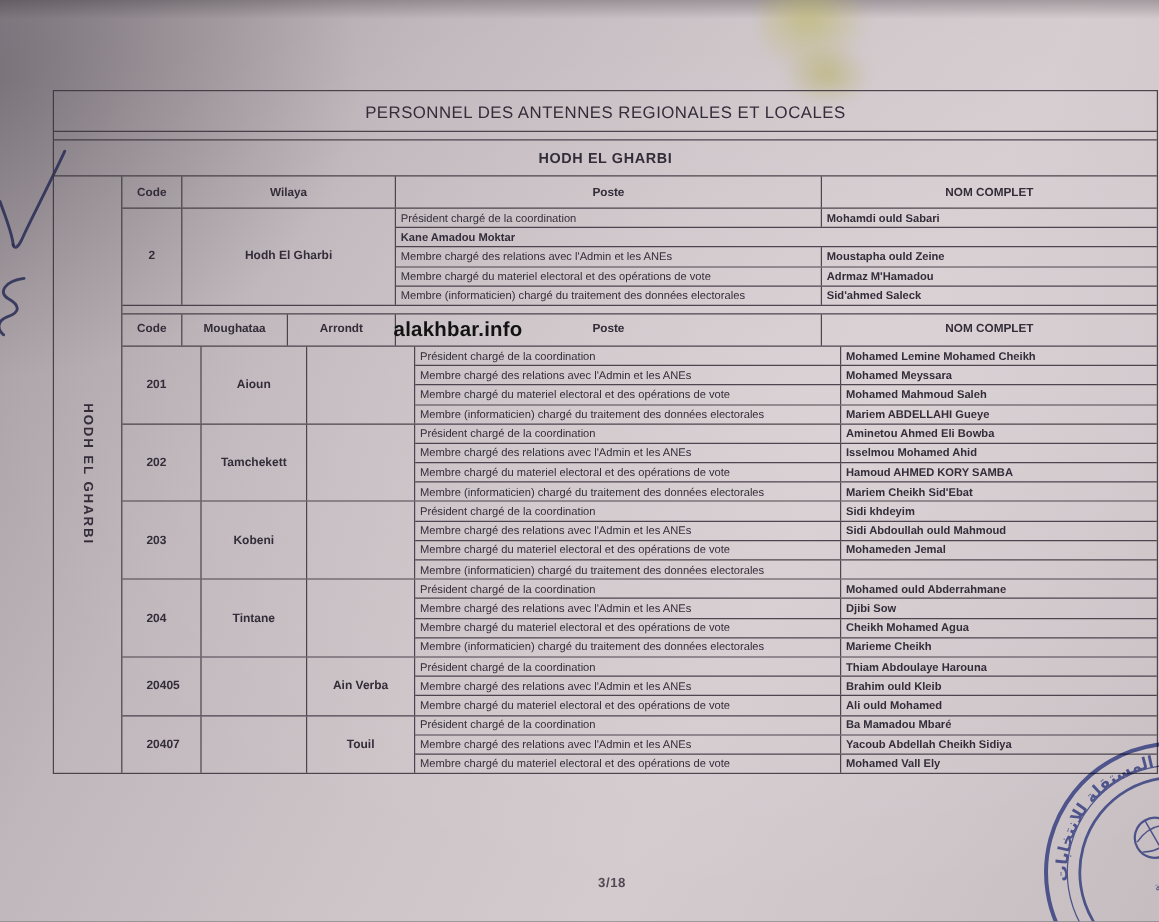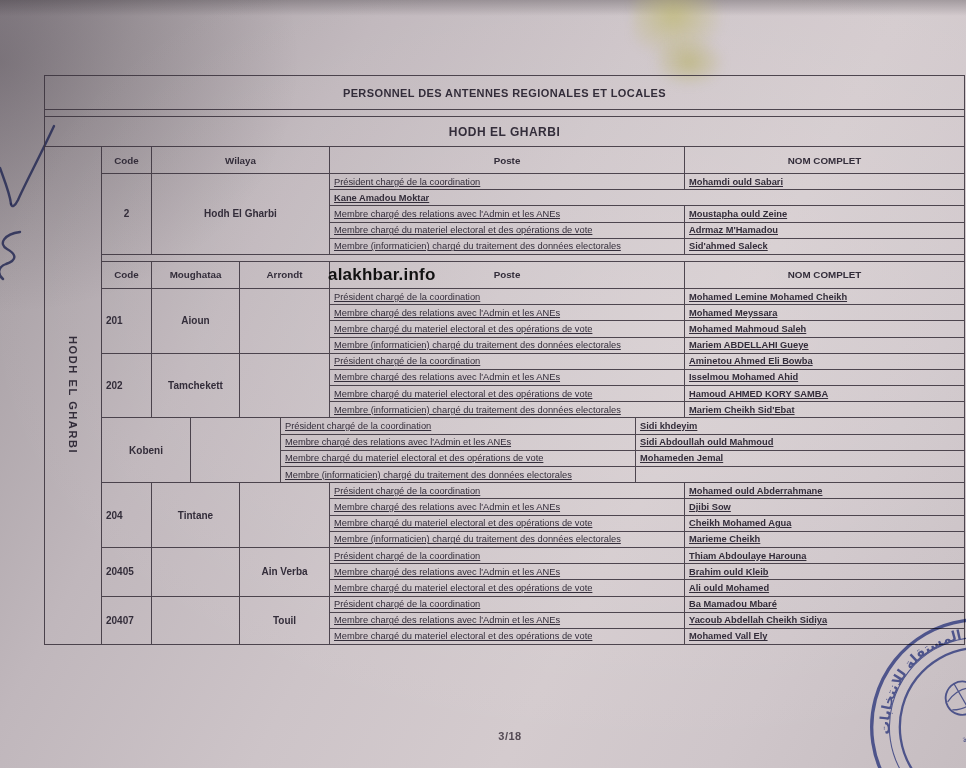--- a/index.html
+++ b/index.html
@@ -24,21 +24,21 @@
     background:radial-gradient(ellipse at 50% 50%, rgba(176,170,74,.5), rgba(176,170,74,0) 70%);}
 
   
   .pen{position:absolute;left:-4px;top:116px;}
 
   
   .doc{position:absolute;left:44px;top:75px;width:919px;
     border:1.8px solid var(--ln); filter:blur(.22px);}
   .trow{display:flex;align-items:center;justify-content:center;}
   .title-row{height:33px;border-bottom:1.8px solid var(--ln);
-    font-weight:bold;font-size:11px;letter-spacing:.4px;}
+    font-weight:normal;font-size:14px;letter-spacing:.4px;}
   .thin-band{height:6px;border-bottom:1.8px solid var(--ln);}
   .region-row{height:29px;border-bottom:1.8px solid var(--ln);
     font-weight:bold;font-size:12px;letter-spacing:.5px;}
   .main{display:flex;align-items:stretch;}
   .sideband{width:56px;border-right:1.6px solid var(--ln);
     display:flex;align-items:center;justify-content:center;}
   .sideband span{writing-mode:vertical-rl;font-weight:bold;font-size:11px;
     letter-spacing:1.6px;white-space:nowrap;}
   .content{flex:1;min-width:0;text-align:right;}
   .gapband{height:6px;border-top:1.8px solid var(--ln);border-bottom:1.8px solid var(--ln);margin-top:0;}
@@ -49,23 +49,23 @@
   .w-code{width:49px;flex:none;}
   .w-wilaya{width:178px;flex:none;}
   .w-moughataa{width:88px;flex:none;}
   .w-arrondt{width:90px;flex:none;}
   .w-poste{width:355px;flex:none;}
   .w-nom{flex:1;min-width:0;}
   .group{display:flex;border-top:1.8px solid var(--ln);}
   .gcell{display:flex;align-items:center;justify-content:center;
     box-sizing:border-box;font-size:10px;font-weight:bold;}
   .gcell + .gcell, .grows{border-left:1.2px solid var(--ln);}
-  .gcell.left{justify-content:flex-start;padding-left:4px;}
+  .gcell.left{justify-content:flex-start;padding-left:4px;margin-left:16px;}
   .grows{flex:1;min-width:0;}
-  .row{display:flex;height:15.2px;text-decoration:underline;}
+  .row{display:flex;height:15.2px;}
   .row + .row{border-top:1px solid var(--ln);}
   .cell{display:flex;align-items:center;box-sizing:border-box;
     font-size:9.3px;overflow:hidden;white-space:nowrap;}
   .c-poste{padding-left:4px;border-right:1.2px solid var(--ln);}
   .c-nom{padding-left:4px;font-weight:bold;}
 
   .watermark{position:absolute;left:328px;top:265px;font-size:17px;font-weight:bold;
     color:#121212;letter-spacing:.2px;filter:none;}
   .pageno{position:absolute;left:15px;width:100%;top:730px;text-align:center;
     font-size:11px;font-weight:bold;color:#544a54;letter-spacing:.5px;padding-left:24px;box-sizing:border-box;}
@@ -188,20 +188,21 @@
                     <div class="cell c-poste w-poste">Membre chargé du materiel electoral et des opérations de vote</div>
                     <div class="cell c-nom w-nom">Hamoud  AHMED KORY SAMBA</div>
                   </div>
                   <div class="row">
                     <div class="cell c-poste w-poste">Membre (informaticien) chargé du traitement des données electorales</div>
                     <div class="cell c-nom w-nom">Mariem Cheikh Sid'Ebat</div>
                   </div>
                 </div>
               </div>
               <div class="group">
+                <div class="gcell w-code left">203</div>
                 <div class="gcell w-moughataa">Kobeni</div>
                 <div class="gcell w-arrondt"></div>
                 <div class="grows">
                   <div class="row">
                     <div class="cell c-poste w-poste">Président chargé de la coordination</div>
                     <div class="cell c-nom w-nom">Sidi khdeyim</div>
                   </div>
                   <div class="row">
                     <div class="cell c-poste w-poste">Membre chargé des relations avec l'Admin et les ANEs</div>
                     <div class="cell c-nom w-nom">Sidi Abdoullah ould Mahmoud</div>

